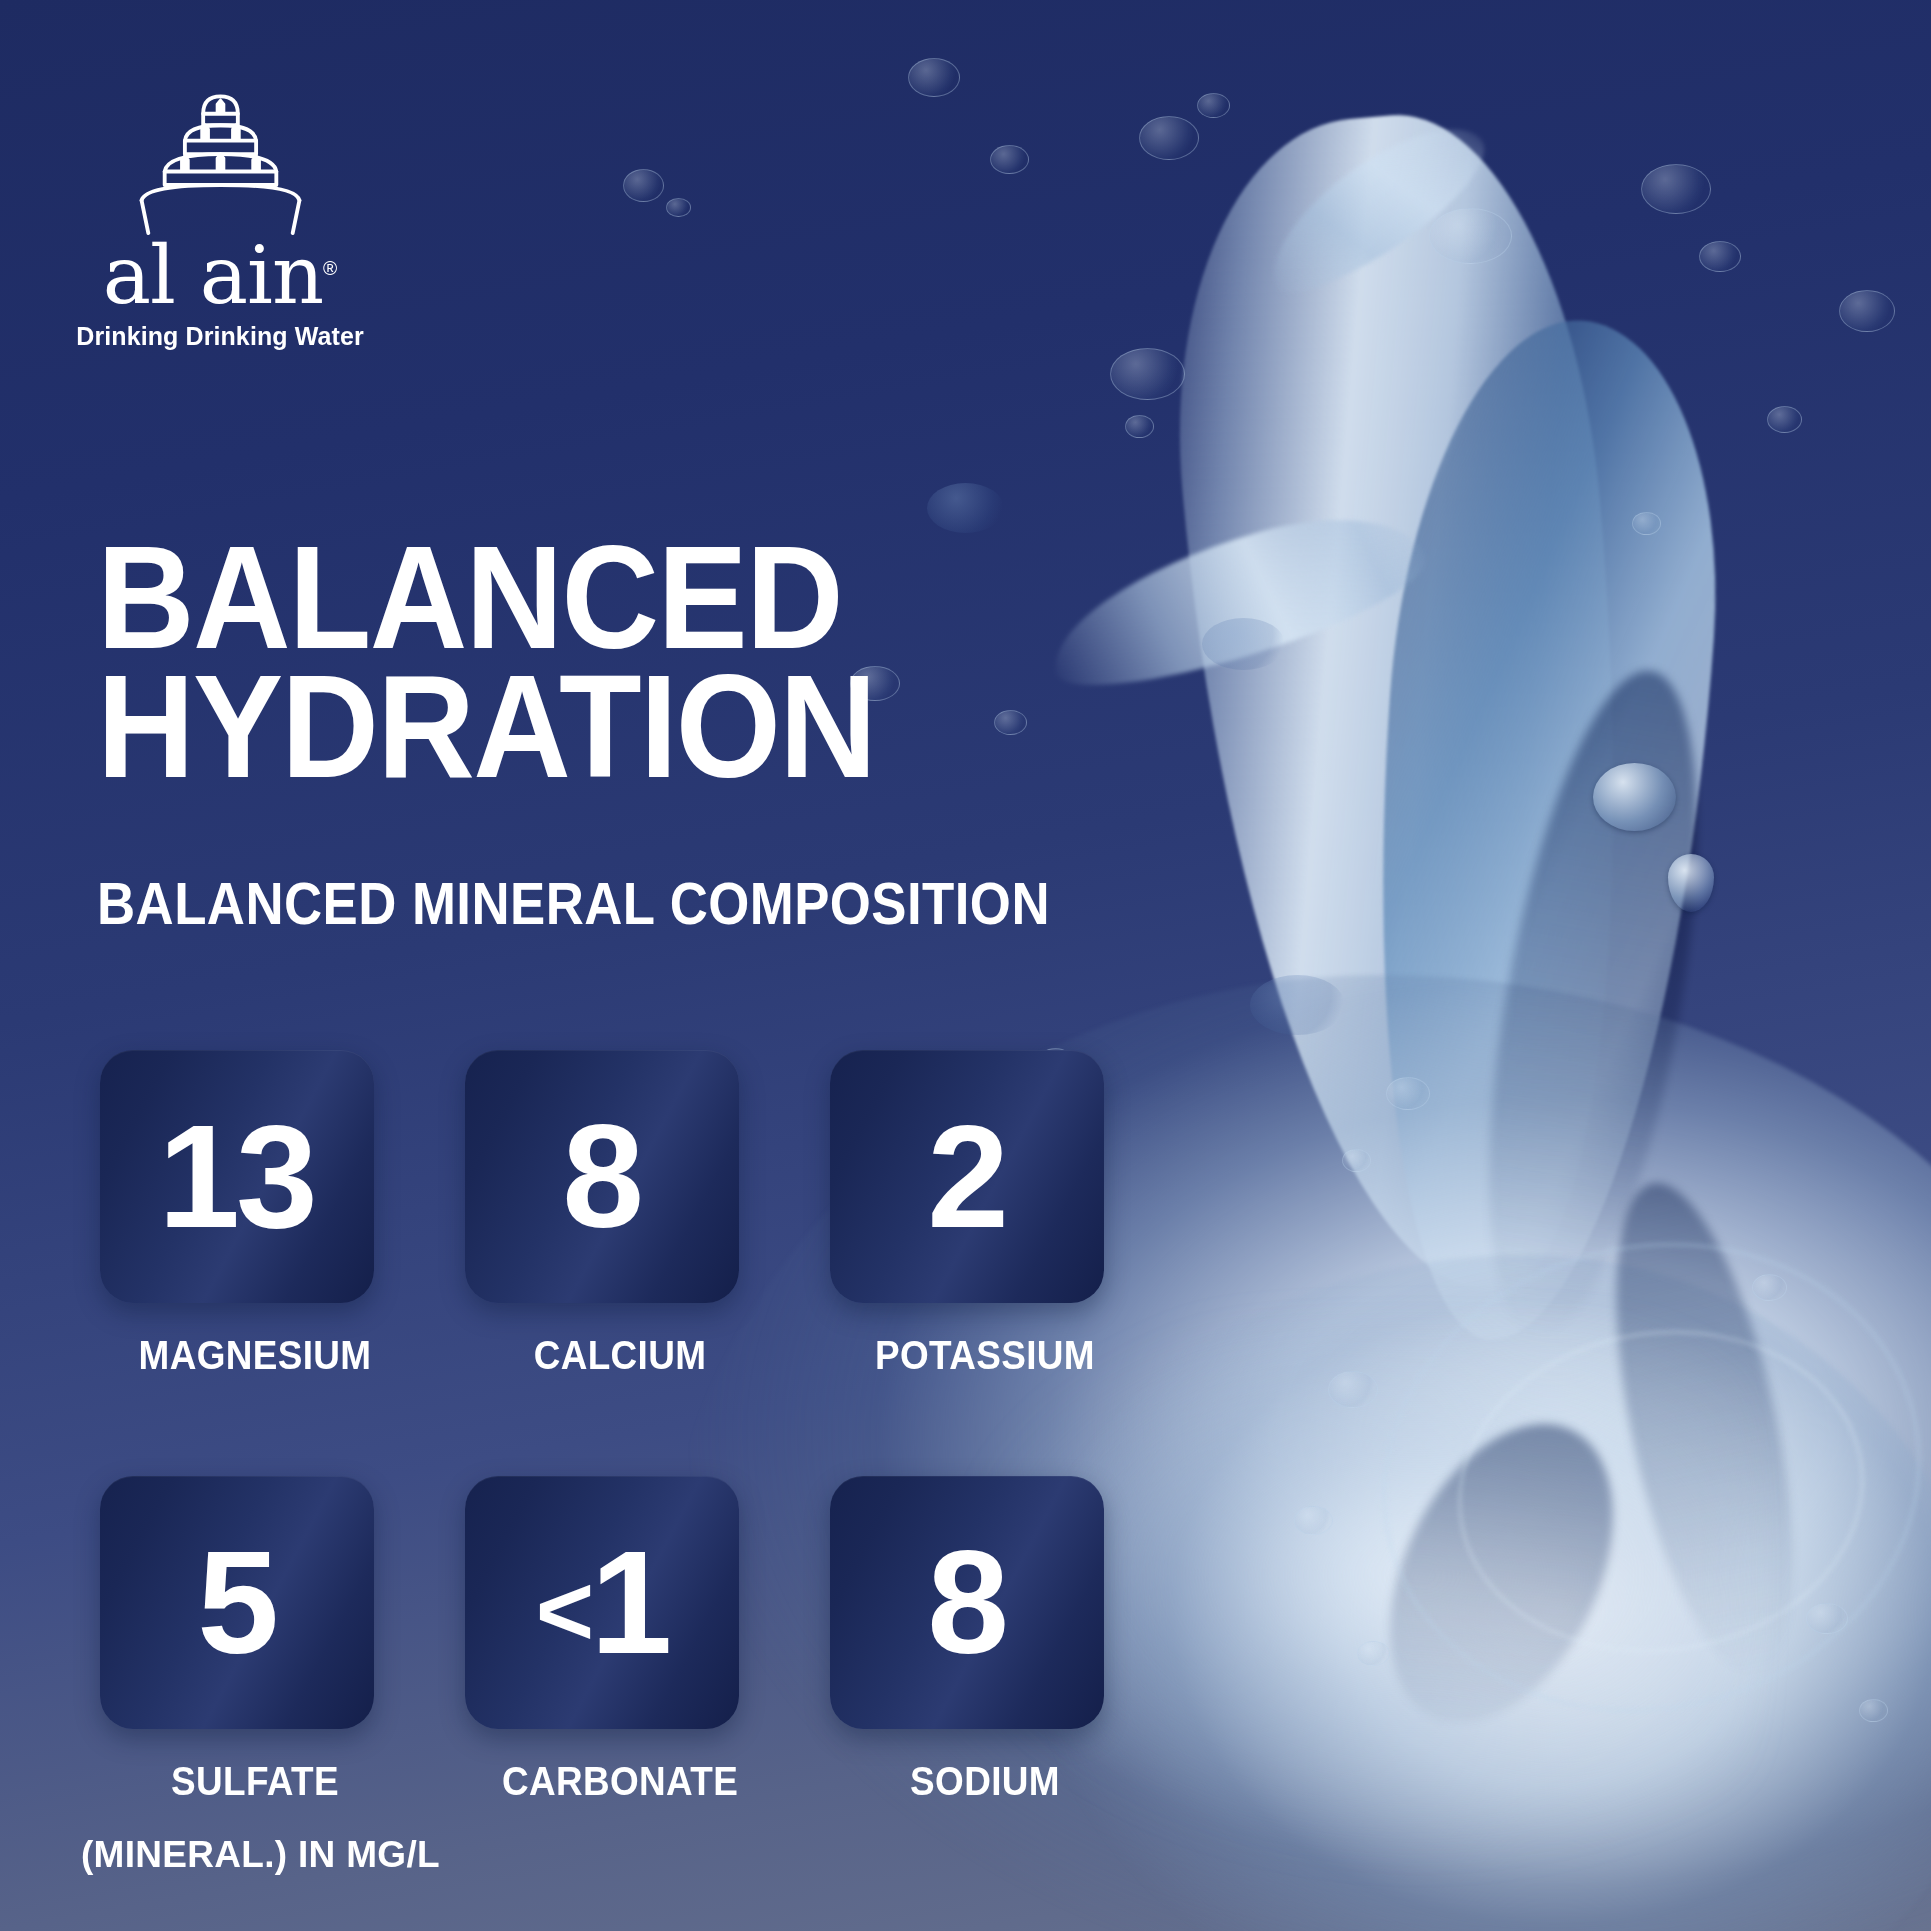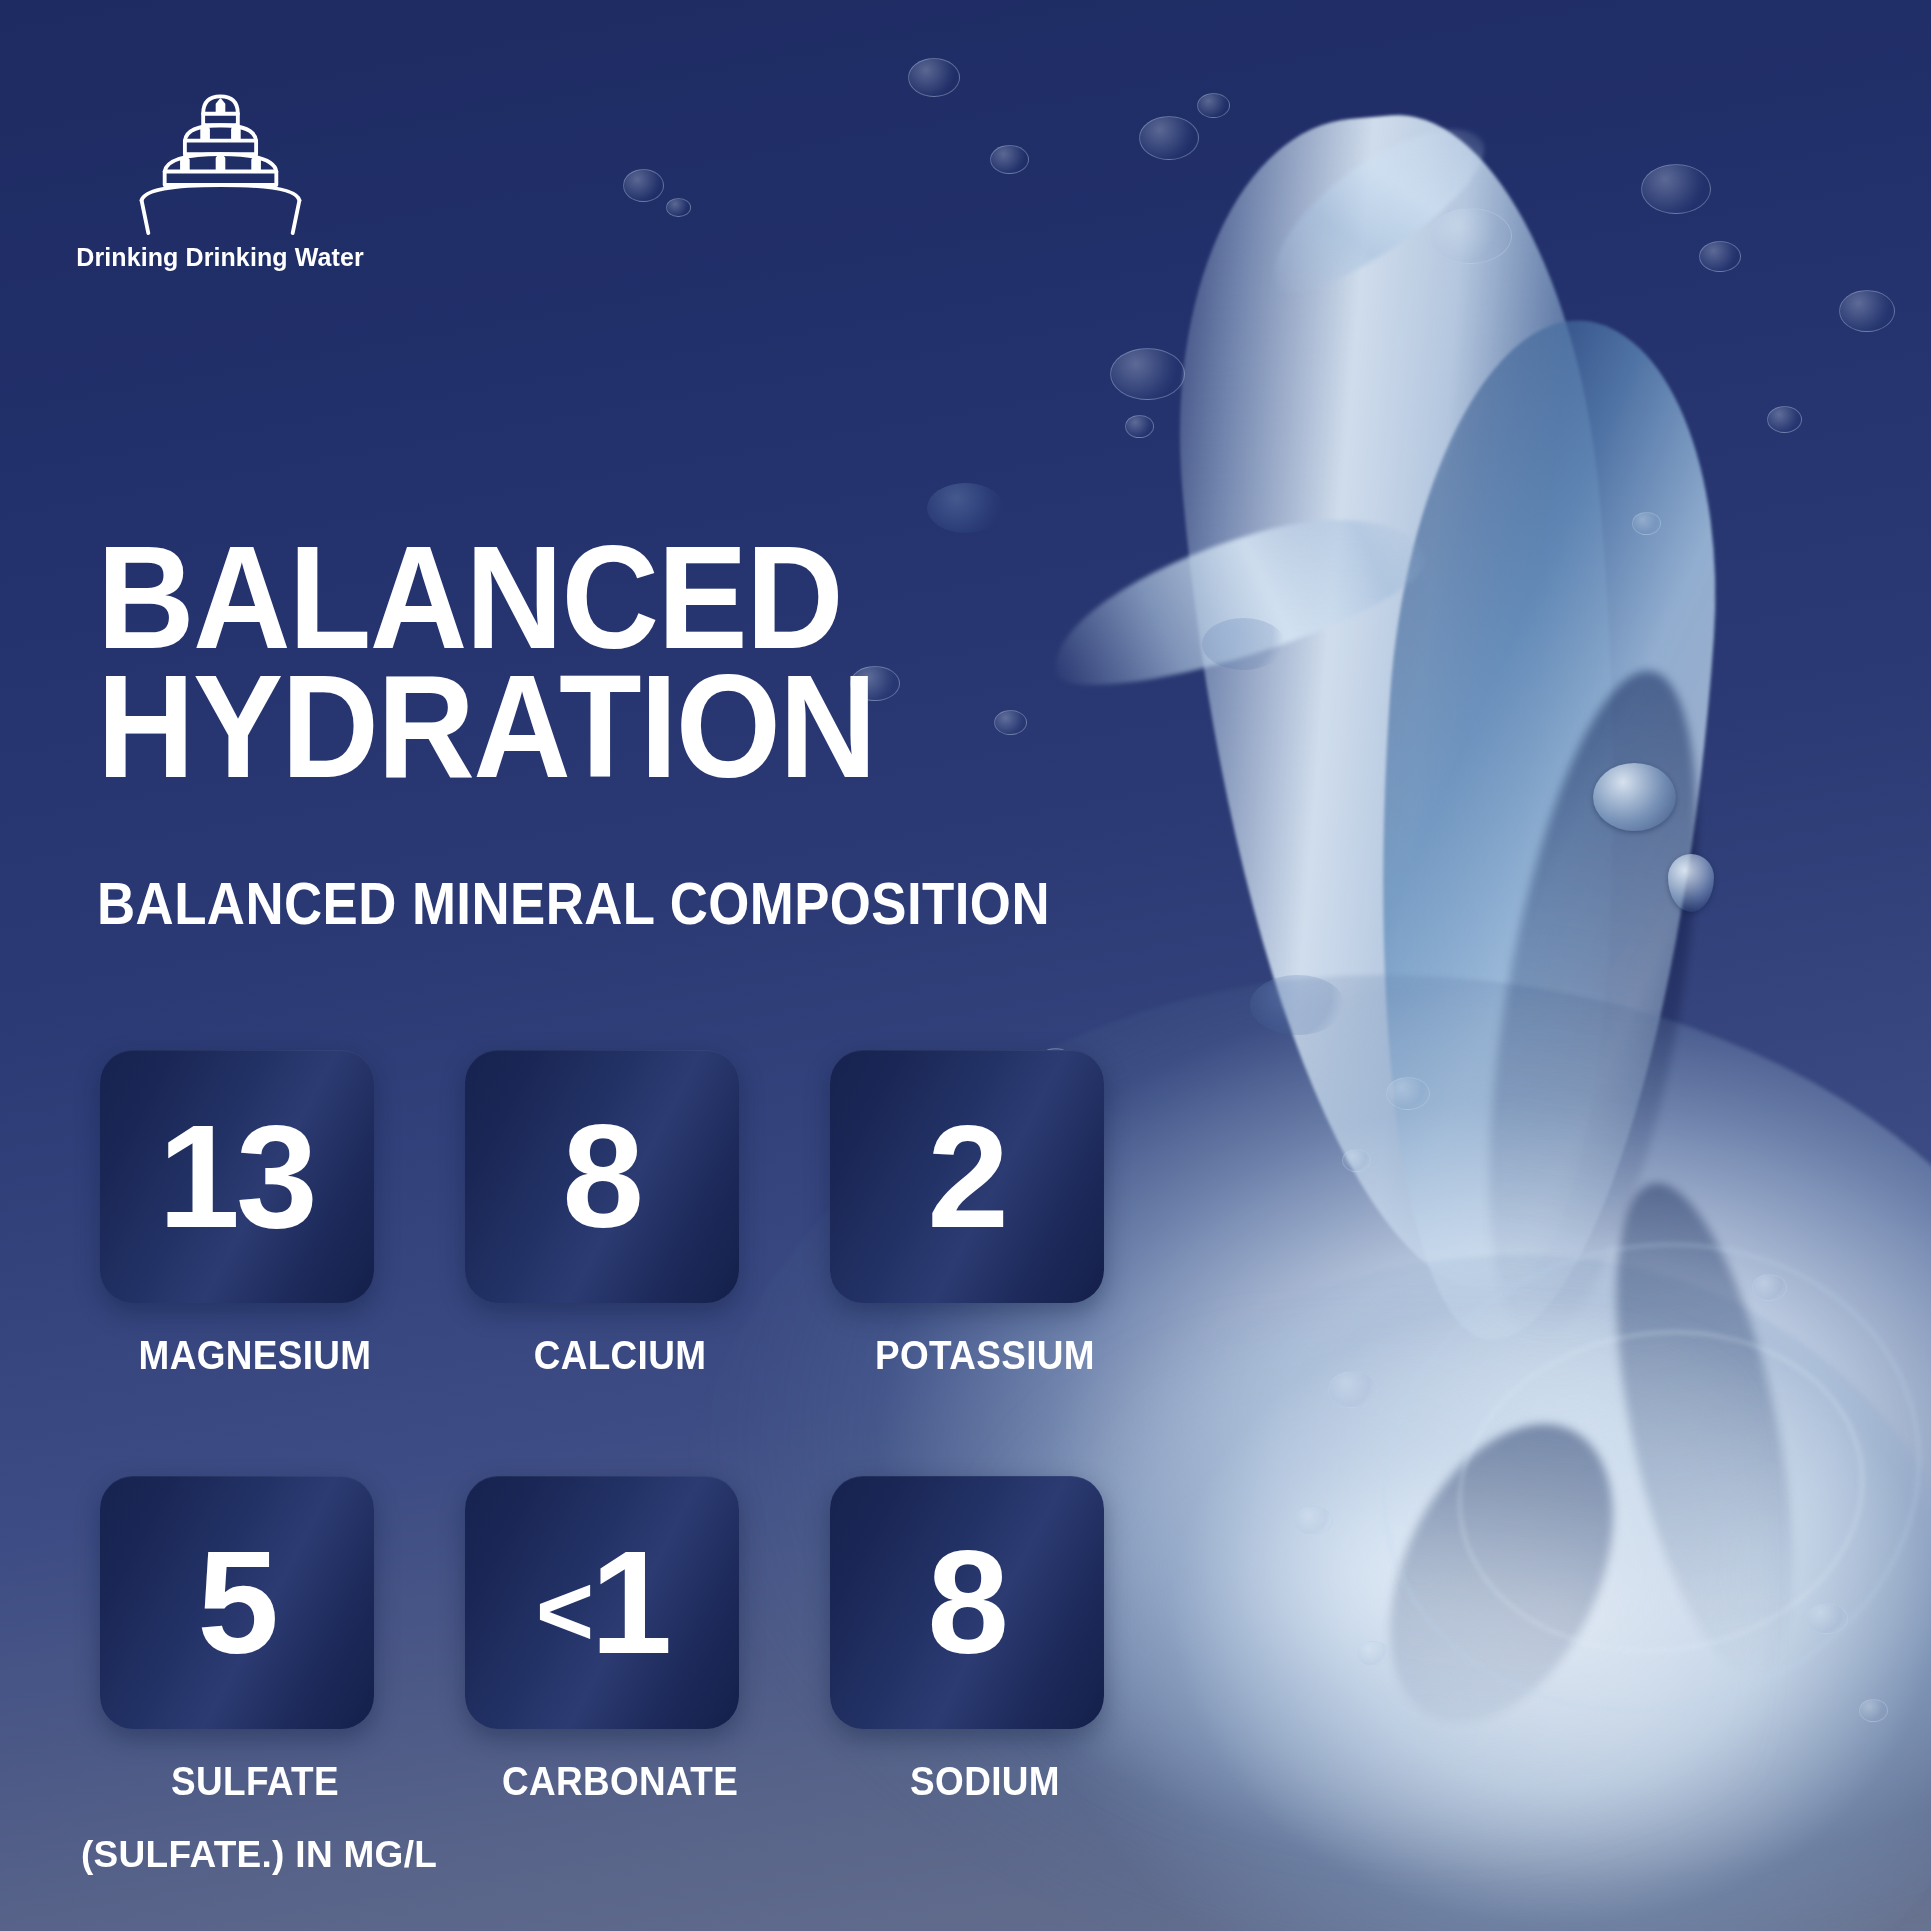--- a/index.html
+++ b/index.html
@@ -365,20 +365,21 @@
         <path d="M42 94 L42 108 L158 108 L158 94 Z"></path>
         <path d="M59 94 L59 82 L63 77 L67 82 L67 94" fill="#ffffff" stroke="#ffffff" stroke-width="2"></path>
         <path d="M96 94 L96 80 L100 75 L104 80 L104 94" fill="#ffffff" stroke="#ffffff" stroke-width="2"></path>
         <path d="M133 94 L133 82 L137 77 L141 82 L141 94" fill="#ffffff" stroke="#ffffff" stroke-width="2"></path>
 
         <path d="M18 124 q4 -16 82 -16 q78 0 82 16"></path>
         <path d="M18 124 L25 158"></path>
         <path d="M182 124 L175 158"></path>
       </g>
     </svg>
+    <div class="logo-word"><span>al ain</span><span class="logo-reg">®</span></div>
     <div class="logo-tag">Drinking Drinking Water</div>
   </div>
 
   <h1 id="headline">
     <span class="l1">BALANCED</span>
     <span class="l2">HYDRATION</span>
   </h1>
 
   <h2 id="subhead">BALANCED MINERAL COMPOSITION</h2>
 
@@ -439,16 +440,16 @@
         <div class="val">
           <span class="lt"></span>
             <span>8</span>
         </div>
       </div>
       <div class="cap">SODIUM</div>
     </div>
 
   </div>
 
-  <div id="footnote">(SULFATE.) IN MG/L</div>
+  <div id="footnote">(MINERAL.) IN MG/L</div>
 
 </div>
 
 
 </body></html>

